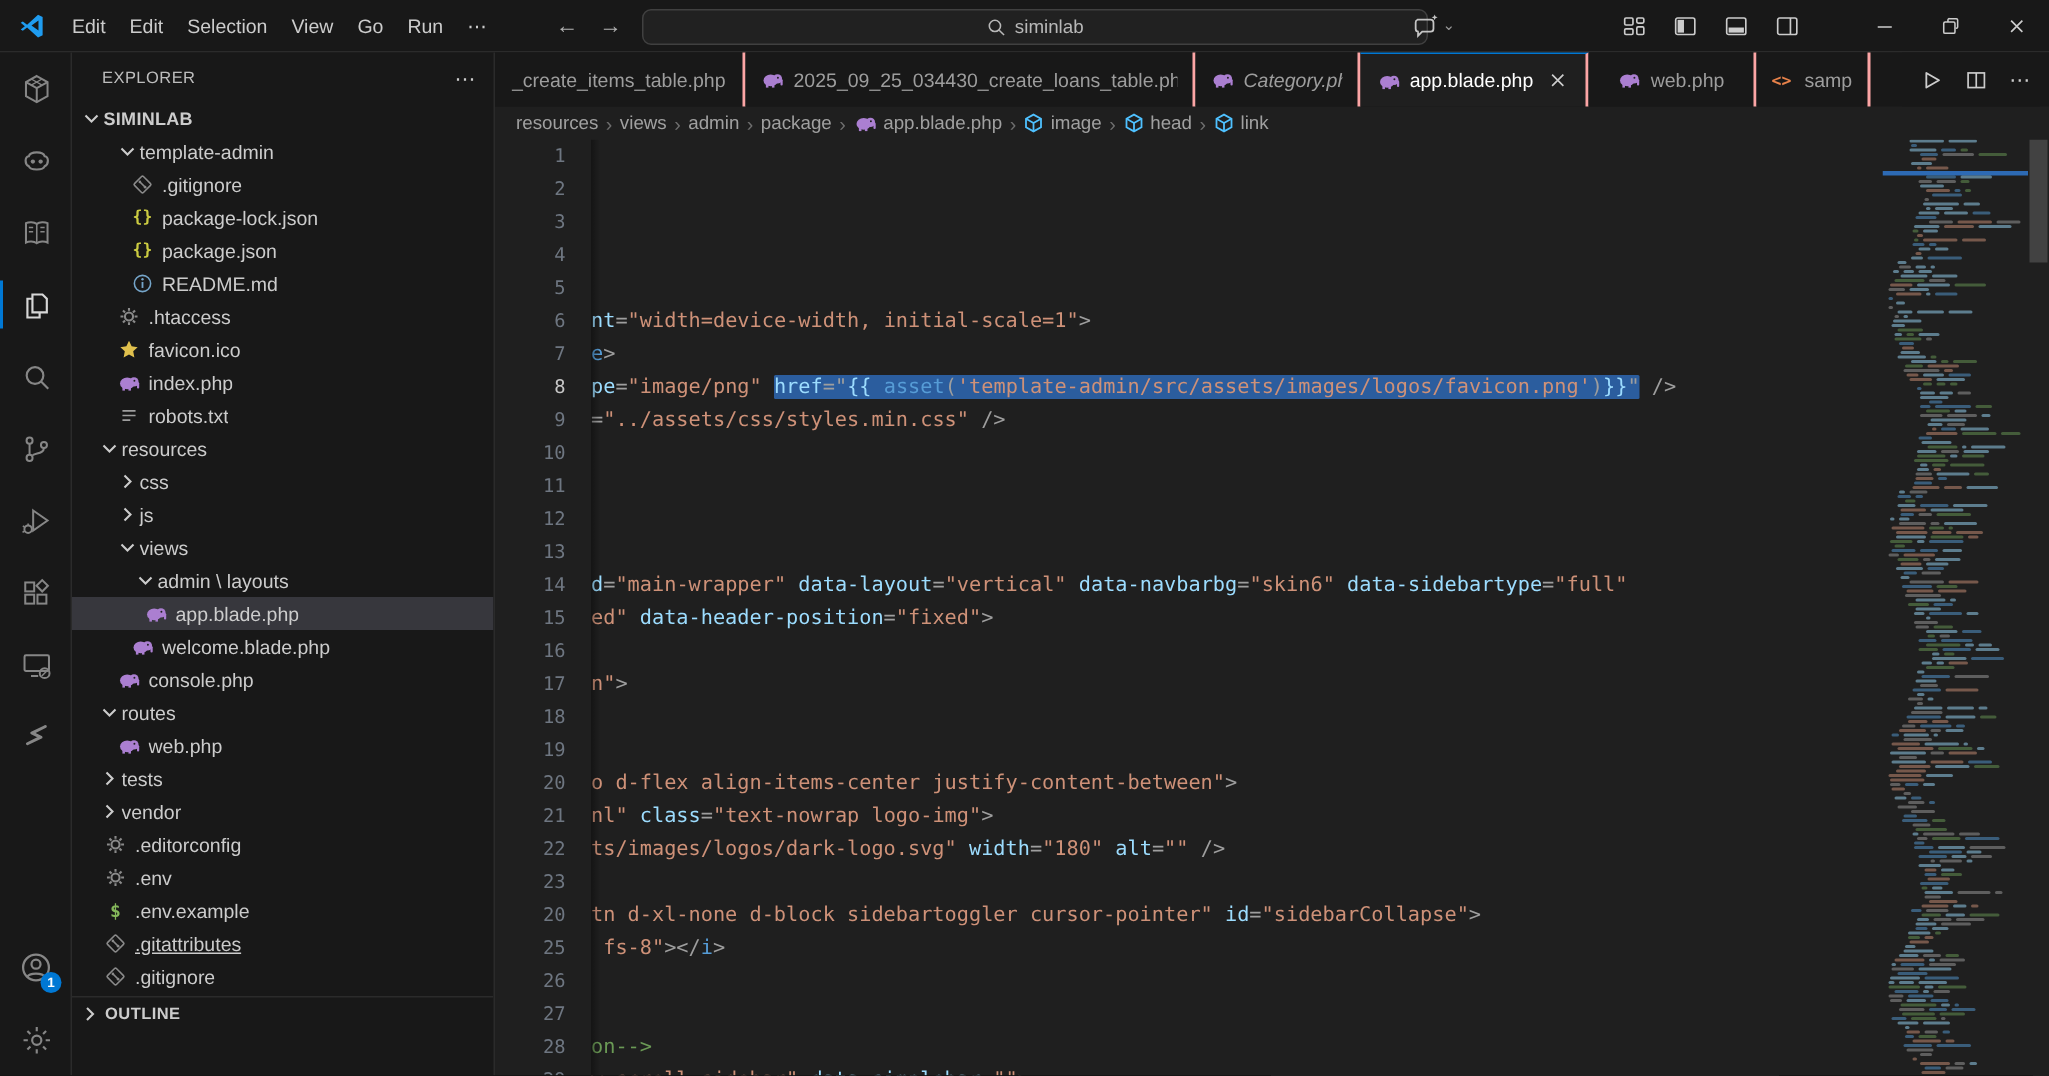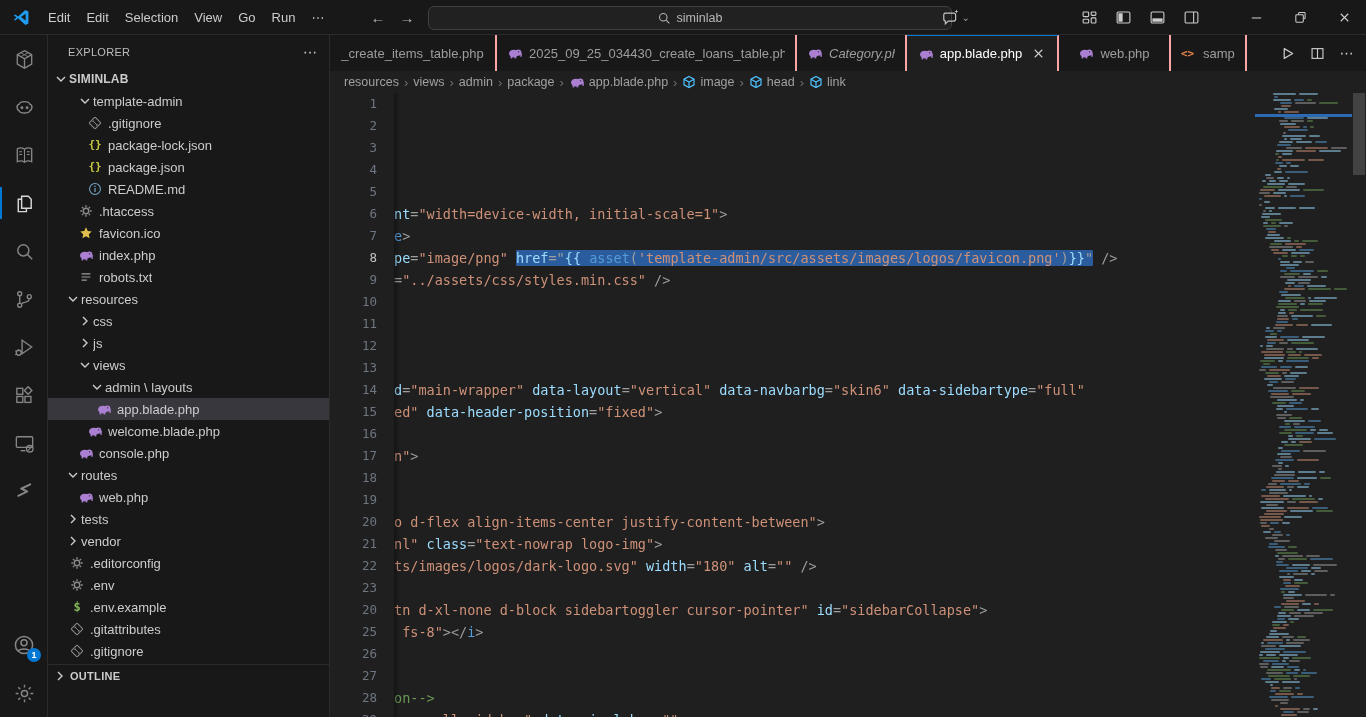--- a/index.html
+++ b/index.html
@@ -515,21 +515,21 @@
             </svg>
           </span>
           <span class="flabel">.env</span>
         </div>
         <div class="tree-row" style="padding-left: 21px;">
           <span class="ficon">
             <span class="mono-glyph" style="color:#85b85b;font-size:12px">$</span>
           </span>
           <span class="flabel">.env.example</span>
         </div>
-        <div class="tree-row" style="padding-left: 21px;">
+        <div class="tree-row" style="padding-left: 21px; text-decoration: underline;">
           <span class="ficon">
             <svg width="14" height="14" viewBox="0 0 16 16">
               <rect x="3.2" y="3.2" width="9.6" height="9.6" rx="1" transform="rotate(45 8 8)" fill="none" stroke="#8a8a8a" stroke-width="1.2"></rect>
               <path d="M6 6l4 4" stroke="#8a8a8a" stroke-width="1.1"></path>
               <circle cx="6" cy="6" r="1" fill="#8a8a8a"></circle>
               <circle cx="10" cy="10" r="1" fill="#8a8a8a"></circle>
             </svg>
           </span>
           <span class="flabel">.gitattributes</span>
         </div>

